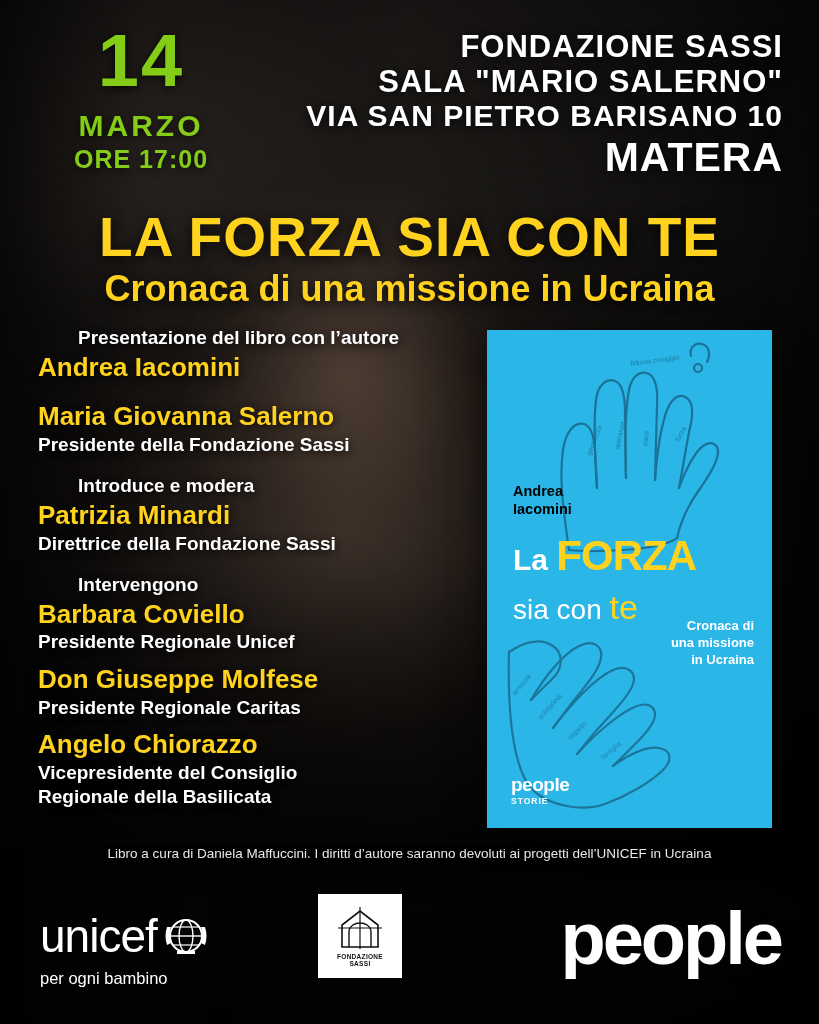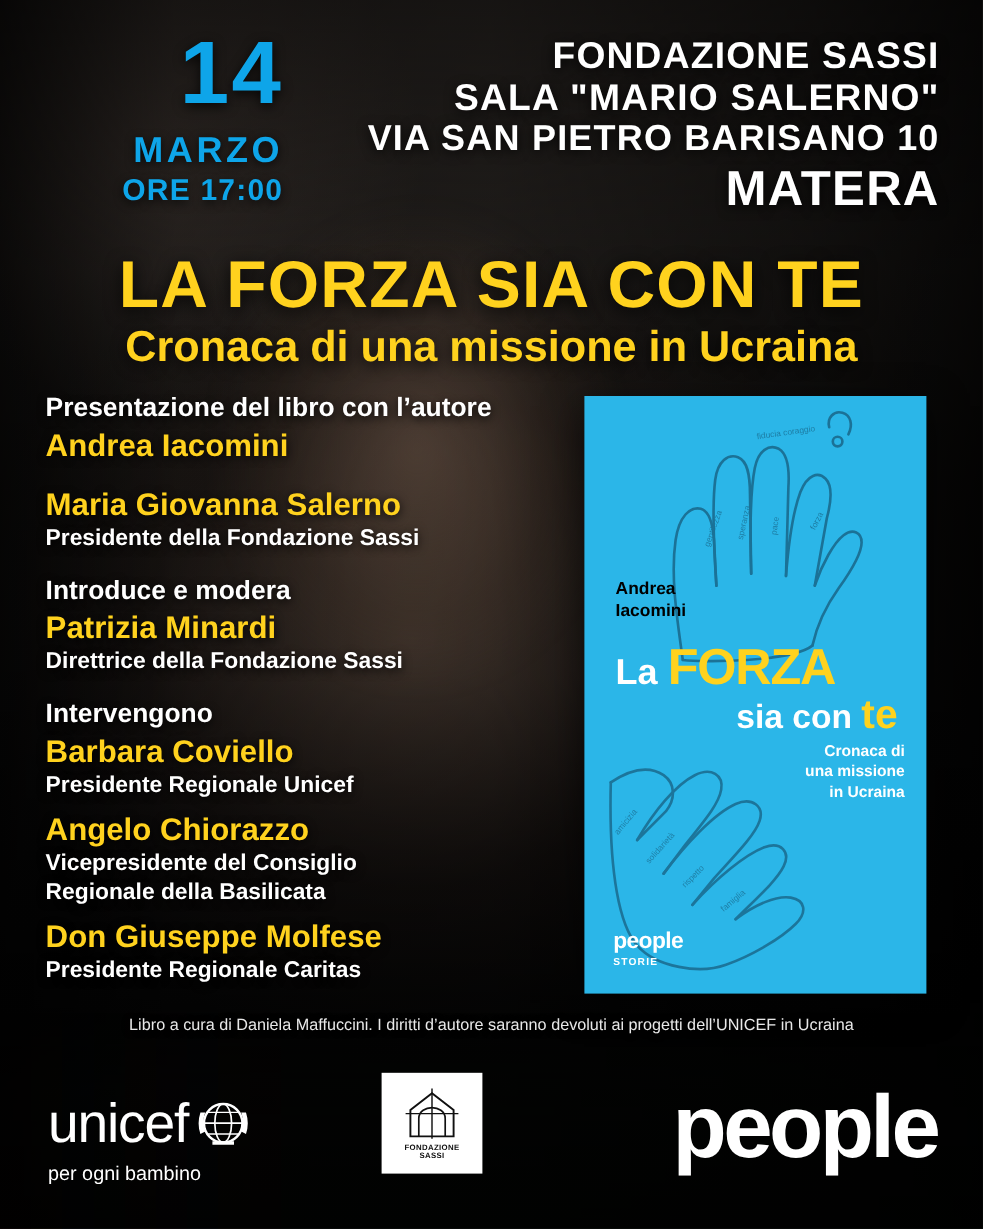--- a/index.html
+++ b/index.html
@@ -71,22 +71,22 @@
     z-index: 3;
     width: 100%;
     height: 100%;
   }
 
   
   .date-block {
     position: absolute;
     left: 46px;
     top: 26px;
-    color: #0ea5e9;
-    text-align: right;
+    color: #84cc16;
+    text-align: center;
     width: 190px;
   }
   .date-day {
     font-size: 74px;
     font-weight: 800;
     letter-spacing: 2px;
     line-height: .95;
     text-shadow: 0 2px 10px rgba(0,0,0,.8);
   }
   .date-month {
@@ -149,23 +149,24 @@
   .credits {
     position: absolute;
     left: 38px;
     top: 325px;
     width: 430px;
     color: #fff;
     text-shadow: 0 2px 8px rgba(0,0,0,.9);
   }
   .cr-group { margin-bottom: 17px; }
   .cr-role {
-    font-size: 22px;
+    font-size: 19px;
     font-weight: 700;
     line-height: 1.35;
+    margin-left: 40px;
   }
   .cr-name {
     font-size: 26px;
     font-weight: 800;
     color: #ffd21e;
     line-height: 1.25;
   }
   .cr-desc {
     font-size: 19px;
     font-weight: 700;
@@ -222,25 +223,24 @@
     color: #fff;
     line-height: 1;
   }
   .bt-line1 .big {
     color: #ffd21e;
     font-size: 42px;
     letter-spacing: -1px;
   }
   .bt-line2 {
     font-size: 28px;
-    font-weight: 700;
+    font-weight: 400;
     color: #fff;
     line-height: 1.05;
-    margin-top: 2px;
-    text-align: right;
+    margin-top: 13px;
   }
   .bt-line2 .big {
     color: #ffd21e;
     font-size: 34px;
   }
   .book-blurb {
     position: absolute;
     right: 18px;
     top: 288px;
     text-align: right;
@@ -387,27 +387,27 @@
         </div>
       </div>
 
       <div class="cr-group">
         <div class="cr-role">Intervengono</div>
         <div class="cr-sub-item">
           <div class="cr-name">Barbara Coviello</div>
           <div class="cr-desc">Presidente Regionale Unicef</div>
         </div>
         <div class="cr-sub-item">
+          <div class="cr-name">Don Giuseppe Molfese</div>
+          <div class="cr-desc">Presidente Regionale Caritas</div>
+        </div>
+        <div class="cr-sub-item">
           <div class="cr-name">Angelo Chiorazzo</div>
           <div class="cr-desc" style="white-space: pre-line;">Vicepresidente del Consiglio
 Regionale della Basilicata</div>
-        </div>
-        <div class="cr-sub-item">
-          <div class="cr-name">Don Giuseppe Molfese</div>
-          <div class="cr-desc">Presidente Regionale Caritas</div>
         </div>
       </div>
 
     </div>
 
     <div class="book">
       <svg class="book-hand-top" viewBox="0 0 185 215">
         <g fill="none" stroke="#1b6f93" stroke-width="2.2" stroke-linecap="round">
           <path d="M30 212 C24 170 20 140 24 112 C27 92 36 84 45 86 C52 88 55 98 56 112 L58 150"></path>
           <path d="M58 150 C56 120 54 86 57 62 C59 46 68 40 76 43 C84 46 86 58 86 74 L87 140"></path>

